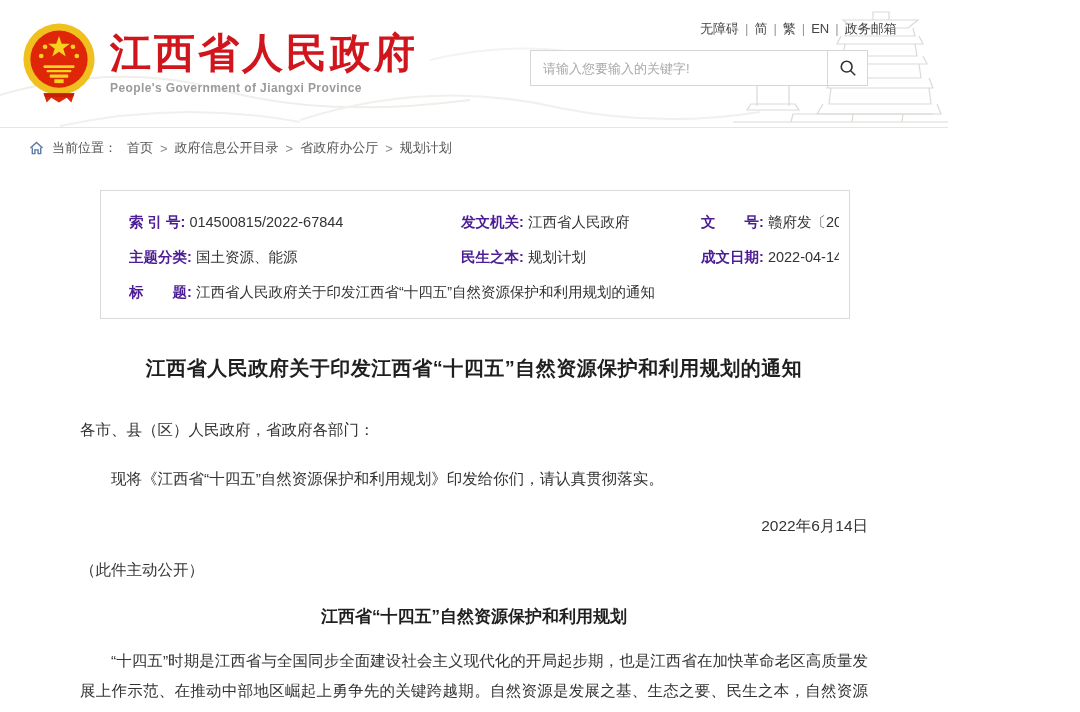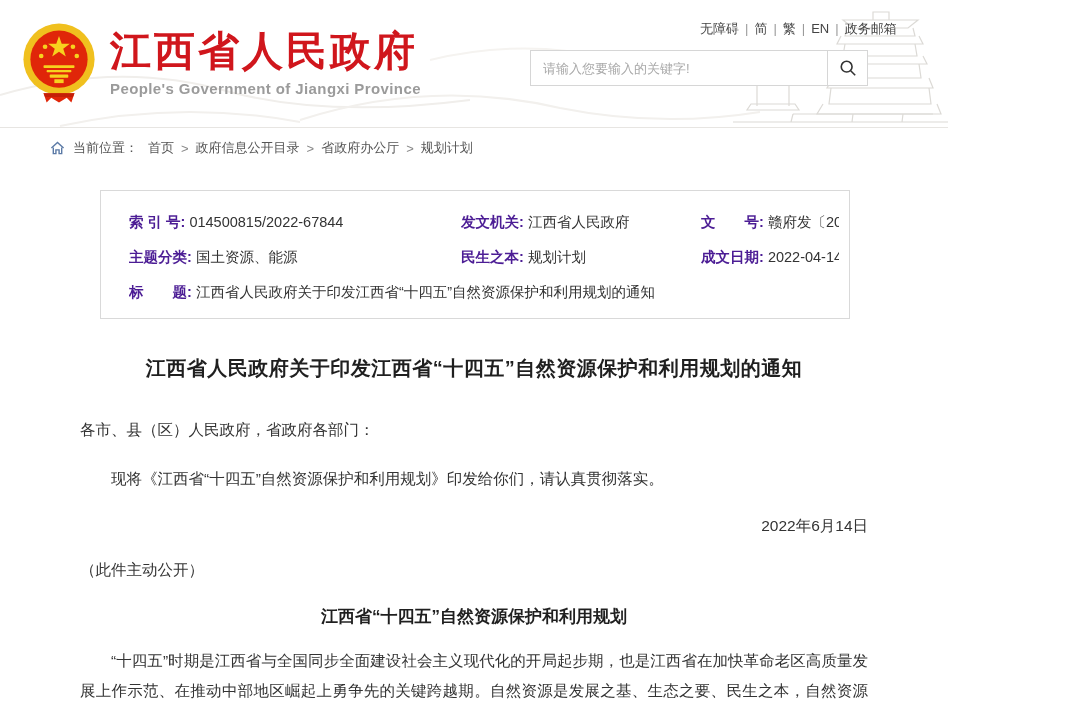--- a/index.html
+++ b/index.html
@@ -10,38 +10,38 @@
 
   
   .header { position:relative; height:128px; background:#fff; border-bottom:1px solid #e7e5e2; }
   .decor-mountains { position:absolute; left:0; top:0; width:1080px; height:128px; pointer-events:none; }
   .decor-pavilion  { position:absolute; right:0; top:0; width:215px; height:128px; pointer-events:none; }
 
   .logo { position:absolute; left:20px; top:22px; display:flex; align-items:center; cursor:pointer; }
   .emblem { width:78px; height:82px; margin-right:12px; }
   .site-title { font-size:41px; font-weight:bold; color:#d0161c; letter-spacing:3px; line-height:1.1;
     font-family:"Liberation Sans","DejaVu Sans",sans-serif; }
-  .site-subtitle { font-size:15px; color:#9b9b9b; margin-top:5px; letter-spacing:0.4px; font-weight:bold; }
+  .site-subtitle { font-size:12px; color:#9b9b9b; margin-top:5px; letter-spacing:0.4px; font-weight:bold; }
 
   .top-links { position:absolute; top:20px; left:700px; width:168px; text-align:right;
     font-size:13px; color:#555; white-space:nowrap; }
   .top-links a { color:#444; text-decoration:none; cursor:pointer; }
   .top-links .sep { color:#999; margin:0 6px; }
 
   .search-bar { position:absolute; left:530px; top:50px; width:338px; height:36px;
     border:1px solid #d6d6d6; background:#fff; display:flex; align-items:stretch; }
   .search-input { flex:1; border:none; outline:none; padding:0 12px; font-size:13px; color:#4c1d95;
     font-family:"Liberation Sans","DejaVu Sans",sans-serif; background:transparent; }
   .search-input::placeholder { color:#a9a9a9; }
   .search-btn { width:40px; border:none; border-left:1px solid #d6d6d6; background:#fff;
     display:flex; align-items:center; justify-content:center; cursor:pointer; }
 
   
-  .breadcrumb { height:40px; display:flex; align-items:center; padding-left:6px;
-    font-size:13px; color:#666; background:#fff;margin-left:44px; }
+  .breadcrumb { height:40px; display:flex; align-items:center; padding-left:29px;
+    font-size:13px; color:#666; background:#fff; }
   .breadcrumb .home-ic { margin-right:8px; display:flex; }
   .breadcrumb .bc-label { color:#555; margin-right:10px; }
   .breadcrumb a { color:#555; text-decoration:none; cursor:pointer;text-align:right; }
   .breadcrumb .bc-sep { color:#888; margin:0 7px; }
 
   
   .content { padding:0 80px; }
 
   .meta-box { margin:22px 18px 0 20px; border:1px solid #d9d9d9; background:#fff;
     padding:22px 10px 16px 28px; font-size:14.5px; }

